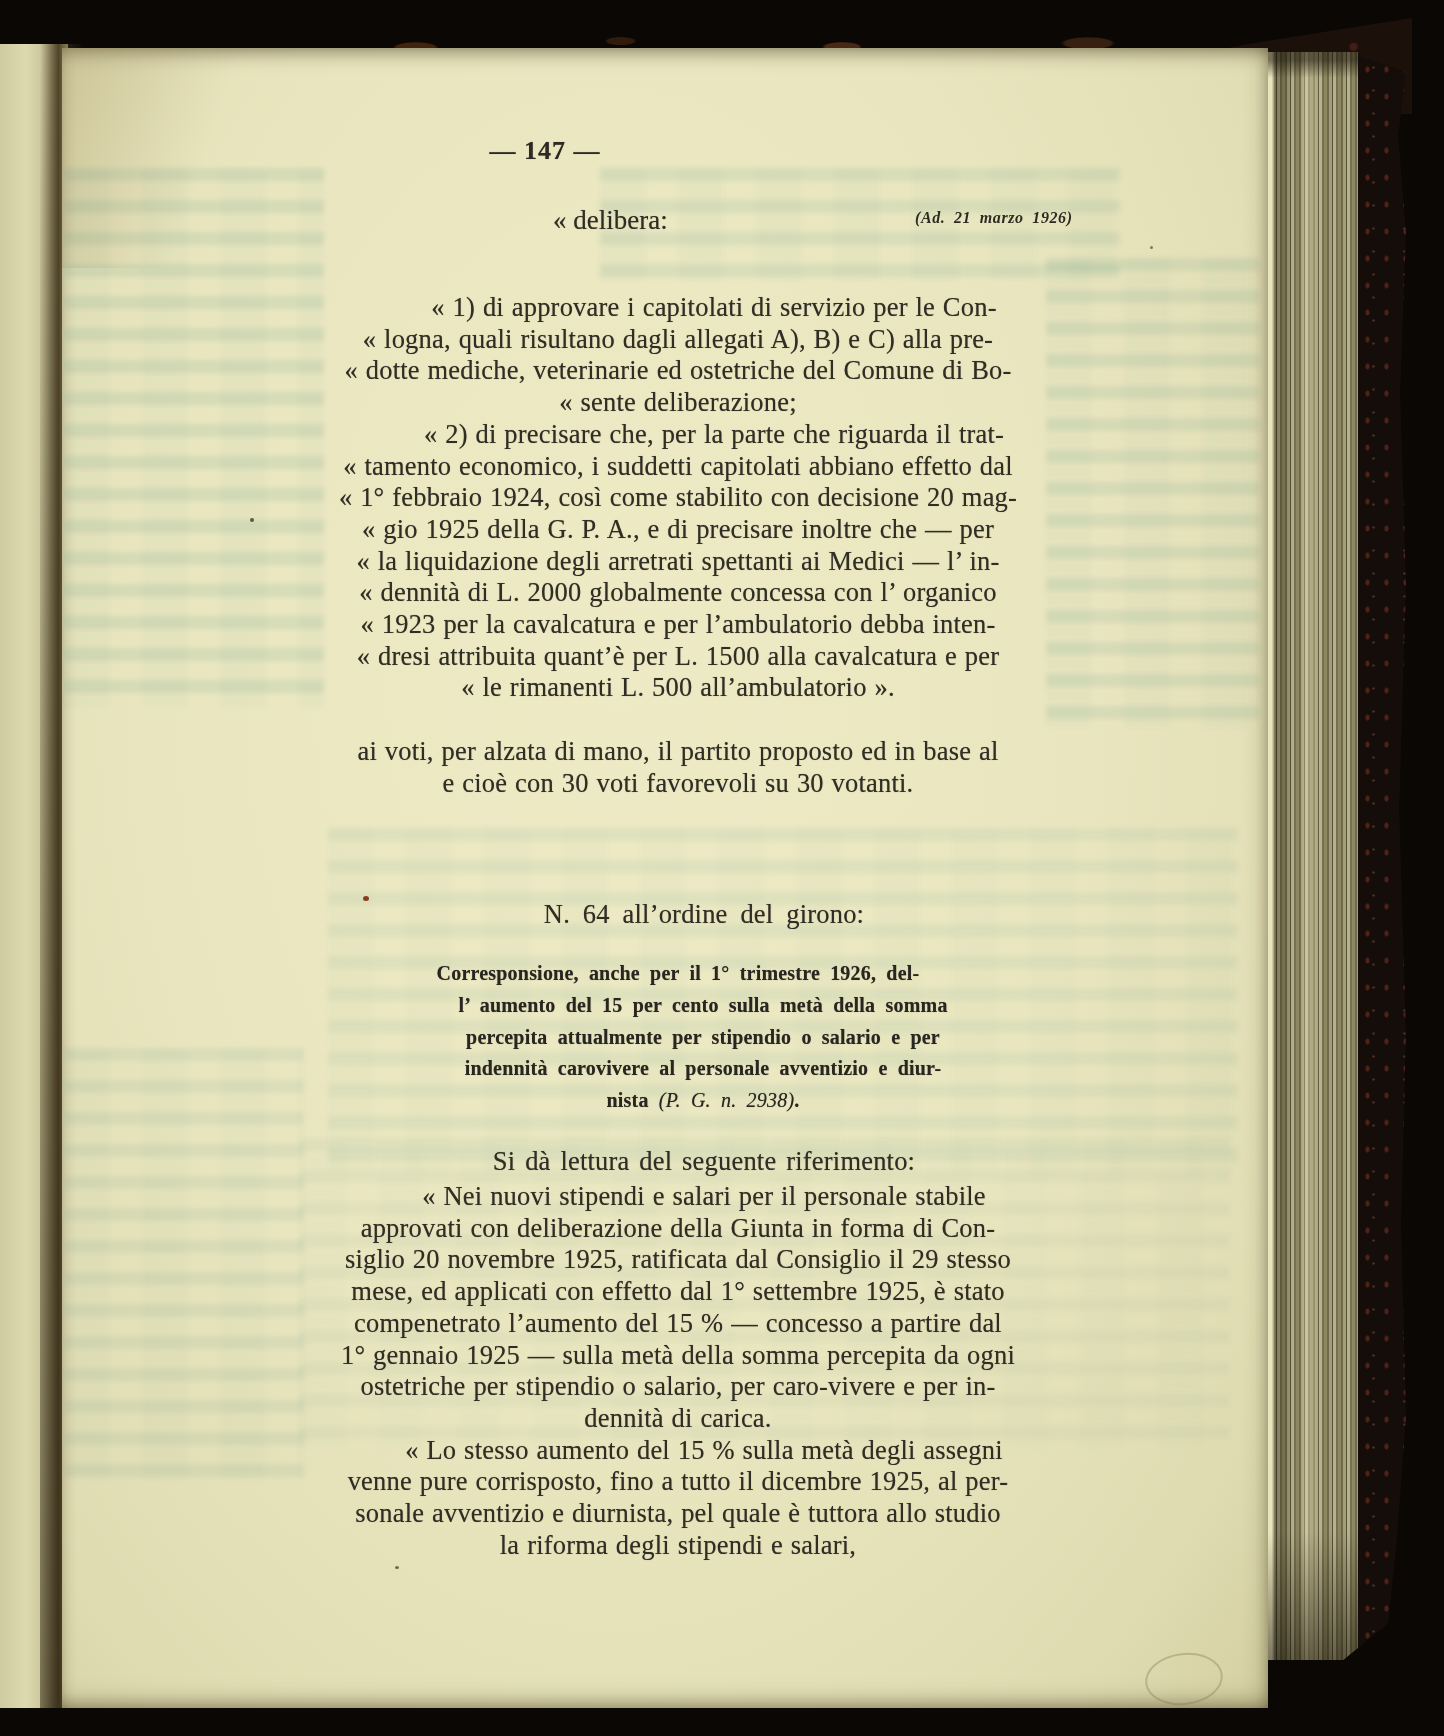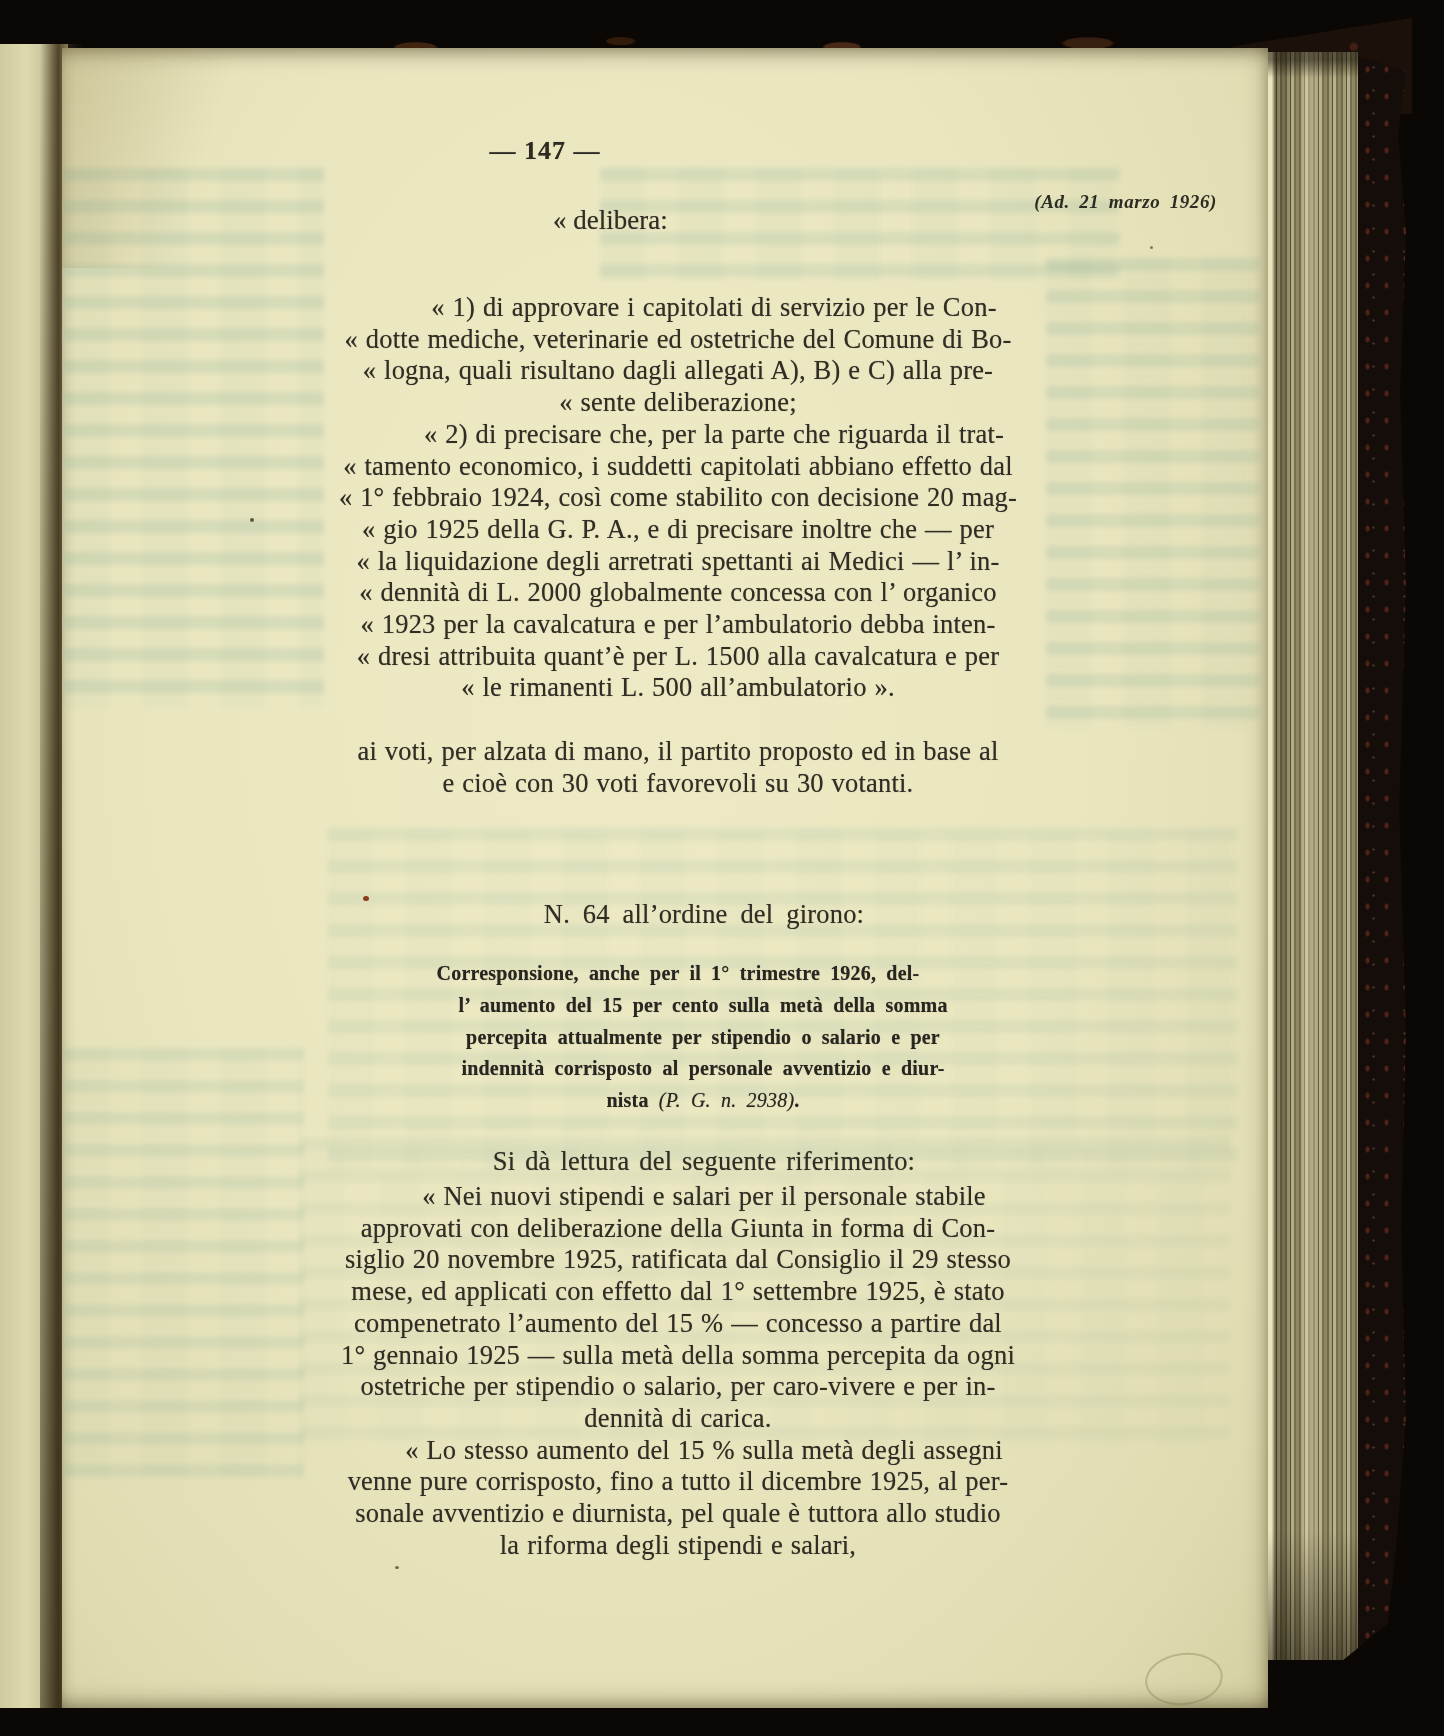--- a/index.html
+++ b/index.html
@@ -104,22 +104,22 @@
   .quote .ind{padding-left:72px;}
   .para .ind{padding-left:52px;}
   .heading .ind{padding-left:50px;}
   .b{font-weight:bold;}
   .i{font-style:italic;font-weight:normal;}
   .pagenum{position:absolute;left:368px;top:88px;width:230px;text-align:center;
       font-weight:bold;font-size:26px;letter-spacing:1px;color:#2c2a23;
       text-shadow:0 0 .8px rgba(48,44,34,.5);}
   .delibera{position:absolute;left:491px;top:157px;font-size:27px;color:#302d25;
       text-shadow:0 0 .8px rgba(48,44,34,.5);}
-  .datenote{position:absolute;left:853px;top:143px;width:302px;text-align:right;
-      font-style:italic;font-weight:bold;font-size:19px;letter-spacing:.6px;
+  .datenote{position:absolute;left:853px;top:161px;width:302px;
+      font-style:italic;font-weight:bold;font-size:16px;letter-spacing:.6px;
       word-spacing:4px;color:#2e2b23;}
   .quote{top:244px;}
   .votes{top:688px;}
   .agenda{top:851px;word-spacing:6px;}
   .heading{top:910px;font-weight:bold;font-size:20px;line-height:31.8px;
       word-spacing:5px;color:#282620;}
   .lettura{top:1098px;word-spacing:3px;}
   .rifer{top:1133px;}
 </style>
 </head>
@@ -143,22 +143,22 @@
     <div class="ghost g4"></div>
     <div class="ghost g5"></div>
     <div class="ghost g6"></div>
 
     <div class="pagenum">— 147 —</div>
     <div class="delibera">« delibera:</div>
     <div class="datenote">(Ad. 21 marzo 1926)</div>
 
     <div class="tb quote">
         <div class="tl ind"><span>« 1) di approvare i capitolati di servizio per le Con-</span></div>
+        <div class="tl"><span>« logna, quali risultano dagli allegati A), B) e C) alla pre-</span></div>
         <div class="tl"><span>« dotte mediche, veterinarie ed ostetriche del Comune di Bo-</span></div>
-        <div class="tl"><span>« logna, quali risultano dagli allegati A), B) e C) alla pre-</span></div>
         <div class="tl"><span>« sente deliberazione;</span></div>
         <div class="tl ind"><span>« 2) di precisare che, per la parte che riguarda il trat-</span></div>
         <div class="tl"><span>« tamento economico, i suddetti capitolati abbiano effetto dal</span></div>
         <div class="tl"><span>« 1° febbraio 1924, così come stabilito con decisione 20 mag-</span></div>
         <div class="tl"><span>« gio 1925 della G. P. A., e di precisare inoltre che — per</span></div>
         <div class="tl"><span>« la liquidazione degli arretrati spettanti ai Medici — l’ in-</span></div>
         <div class="tl"><span>« dennità di L. 2000  globalmente  concessa  con l’ organico</span></div>
         <div class="tl"><span>« 1923 per la cavalcatura e per l’ambulatorio debba inten-</span></div>
         <div class="tl"><span>« dresi attribuita quant’è per L. 1500 alla cavalcatura e per</span></div>
         <div class="tl"><span>« le rimanenti L. 500 all’ambulatorio ».</span></div>
@@ -170,21 +170,21 @@
       </div>
 
     <div class="tb para agenda">
       <div class="tl ind">N. 64 all’ordine del girono:</div>
     </div>
 
     <div class="tb heading">
         <div class="tl"><span>Corresponsione, anche per il 1° trimestre 1926, del-</span></div>
         <div class="tl ind"><span>l’ aumento del 15 per cento sulla metà della somma</span></div>
         <div class="tl ind"><span>percepita attualmente per stipendio o salario e per</span></div>
-        <div class="tl ind"><span>indennità corrisposto al personale avventizio e diur-</span></div>
+        <div class="tl ind"><span>indennità carovivere al personale avventizio e diur-</span></div>
         <div class="tl ind"><span class="b">nista </span><span class="i">(P. G. n. 2938)</span><span>.</span></div>
       </div>
 
     <div class="tb para lettura">
       <div class="tl ind">Si dà lettura del seguente riferimento:</div>
     </div>
 
     <div class="tb para rifer">
         <div class="tl ind"><span>« Nei  nuovi  stipendi e salari per il personale  stabile</span></div>
         <div class="tl"><span>approvati con deliberazione della Giunta in forma di Con-</span></div>

